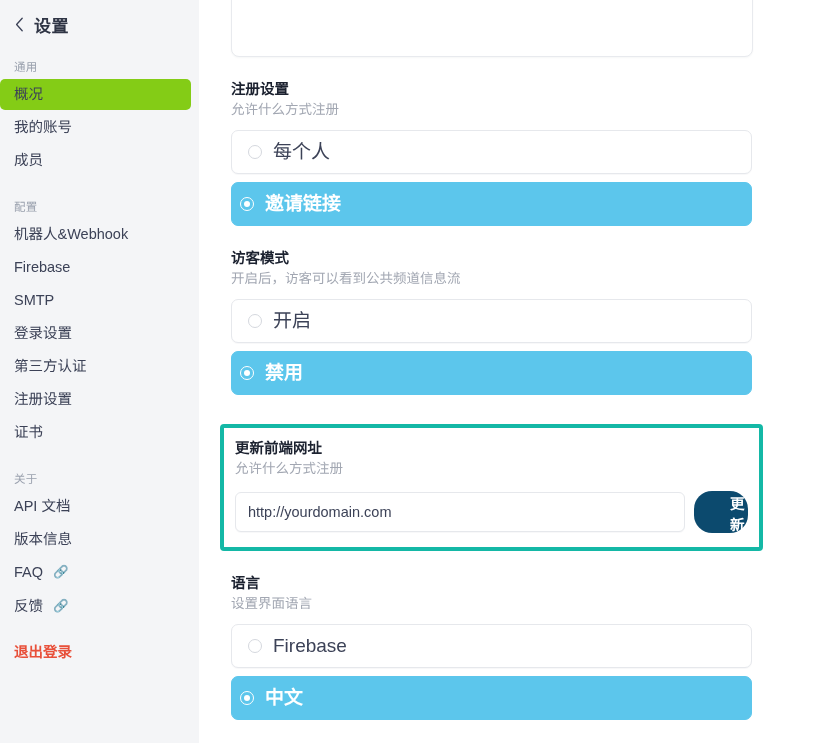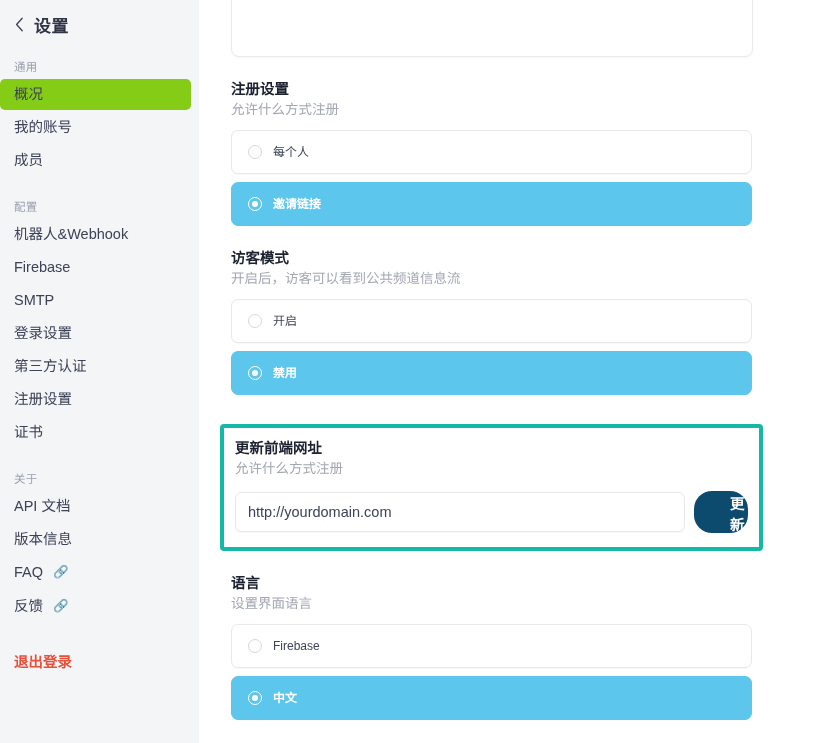--- a/index.html
+++ b/index.html
@@ -75,21 +75,21 @@
     line-height: 17px;
     cursor: pointer;
     white-space: nowrap;
   }
   .nav-item.selected {
     background: #84cc16;
   }
   .nav-item.logout {
     color: #e8503a;
     font-weight: bold;
-    margin-top: 24px;
+    margin-top: 14px;
   }
   .link-icon {
     display: inline-block;
     margin-left: 6px;
     font-size: 12.5px;
     color: #8d93a1;
     transform: translateY(-1px);
   }
 
   
@@ -152,20 +152,21 @@
     cursor: pointer;
   }
   .option-row.off {
     background: #ffffff;
     border: 1px solid #e6e8ec;
     box-shadow: 0 1px 1px rgba(30,40,60,.03);
   }
   .option-row.on {
     background: #5cc6ec;
     border: 1px solid #5cc6ec;
+    padding-left: 8px;
   }
   .radio {
     width: 14px;
     height: 14px;
     border-radius: 50%;
     box-sizing: border-box;
     margin-right: 11px;
     flex: none;
     position: relative;
   }
@@ -180,21 +181,21 @@
   .radio.on::after {
     content: "";
     position: absolute;
     left: 50%; top: 50%;
     width: 6px; height: 6px;
     margin: -3px 0 0 -3px;
     border-radius: 50%;
     background: #ffffff;
   }
   .option-label {
-    font-size: 12px;
+    font-size: 19px;
     color: #3c4257;
     line-height: 18px;
   }
   .option-row.on .option-label {
     color: #ffffff;
     font-weight: bold;
   }
 
   .url-row {
     display: flex;

